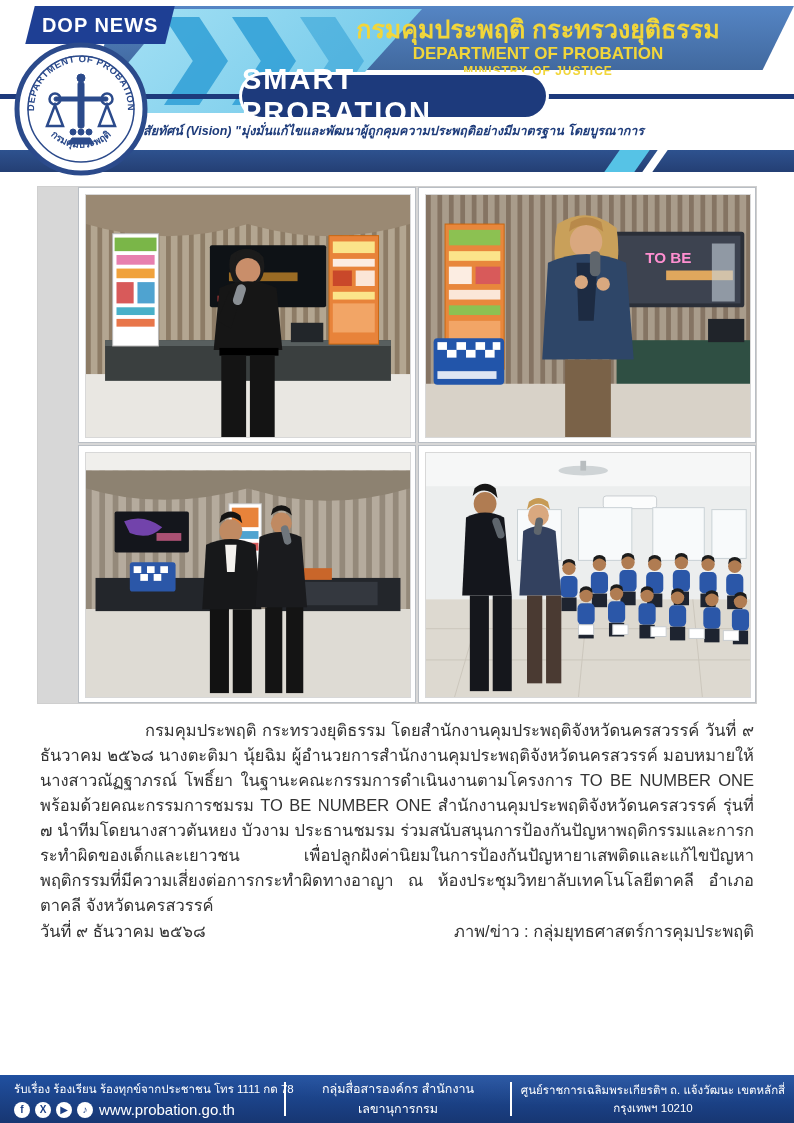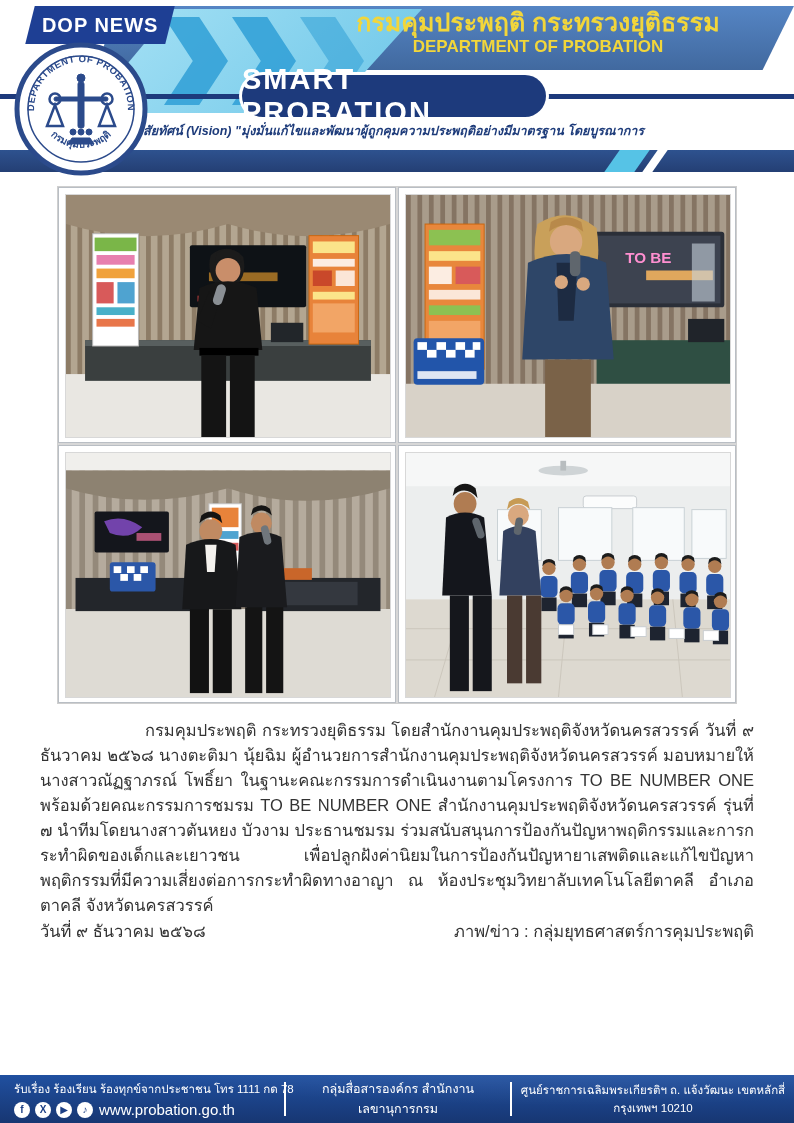--- a/index.html
+++ b/index.html
@@ -24,21 +24,21 @@
     background:#2f9fd6; opacity:.85;
     clip-path:polygon(0 0,55% 0,100% 50%,55% 100%,0 100%,45% 50%);}
   .chev.c1{left:78px;} .chev.c2{left:146px;} .chev.c3{left:214px; opacity:.55;}
   .badge-dopnews{
     position:absolute; top:6px; left:30px; width:140px; height:38px; z-index:4;
     background:#1e3f94; transform:skewX(-14deg);
     display:flex; align-items:center; justify-content:center;
   }
   .badge-dopnews span{transform:skewX(14deg); color:#fff; font-weight:bold;
     font-size:20px; letter-spacing:1px;}
-  .dept-block{position:absolute; top:9px; right:36px; width:440px;
+  .dept-block{position:absolute; top:16px; right:36px; width:440px;
     text-align:center; z-index:3; color:#f2d63a; line-height:1.08;}
   .dept-th{font-size:25px; font-weight:bold;}
   .dept-en{font-size:17px; font-weight:bold; margin-top:2px;}
   .dept-min{font-size:12px; font-weight:bold; letter-spacing:1px; margin-top:2px;}
   .pill-line{position:absolute; top:94px; height:5px; background:#1d3a7c; z-index:3;}
   .pill-line.left{left:0; width:246px;}
   .pill-line.right{left:544px; right:0;}
   .pill{
     position:absolute; top:75px; left:242px; width:304px; height:42px; z-index:4;
     background:#1d3a7c; border-radius:22px; box-shadow:0 0 0 3px #ffffff;
@@ -67,21 +67,21 @@
   .title-bar h1{margin:0; font-size:38px; font-weight:bold; color:#000;}
 
   
   .subtitle{margin-top:8px; text-align:center; font-weight:bold; color:#0b0b0b;
     font-size:23px; line-height:38px;}
 
   
   .photo-grid{
     margin:14px auto 0; width:678px; display:grid;
     grid-template-columns:1fr 1fr; grid-template-rows:256px 258px; gap:2px;
-    background:#d7d7d7; border:1px solid #cfcfcf;
+    background:#d7d7d7; border:1px solid #cfcfcf;padding-left:40px;
   }
   .photo-frame{background:#ffffff; border:1px solid #b9bec4; padding:6px;}
   .photo-frame svg{display:block; width:100%; height:100%; border:1px solid #d8d8d8;}
 
   
   .article{margin:14px 40px 0; width:714px; color:#333;
     font-size:16.5px; line-height:25px; text-align:justify;}
   .article p{margin:0; text-indent:105px;}
   .article-meta{display:flex; justify-content:space-between; margin-top:1px;
     font-size:16.5px; color:#333;}
@@ -118,20 +118,21 @@
       <div class="chev c3"></div>
     </div>
 
     <div class="badge-dopnews">
       <span>DOP NEWS</span>
     </div>
 
     <div class="dept-block">
       <div class="dept-th">กรมคุมประพฤติ กระทรวงยุติธรรม</div>
       <div class="dept-en">DEPARTMENT OF PROBATION</div>
+      <div class="dept-min">MINISTRY OF JUSTICE</div>
     </div>
 
     <div class="pill-line left"></div>
     <div class="pill-line right"></div>
     <div class="pill">
       <span>SMART PROBATION</span>
     </div>
 
     <div class="vision">
       <div>วิสัยทัศน์ (Vision) "มุ่งมั่นแก้ไขและพัฒนาผู้ถูกคุมความประพฤติอย่างมีมาตรฐาน โดยบูรณาการ</div>

